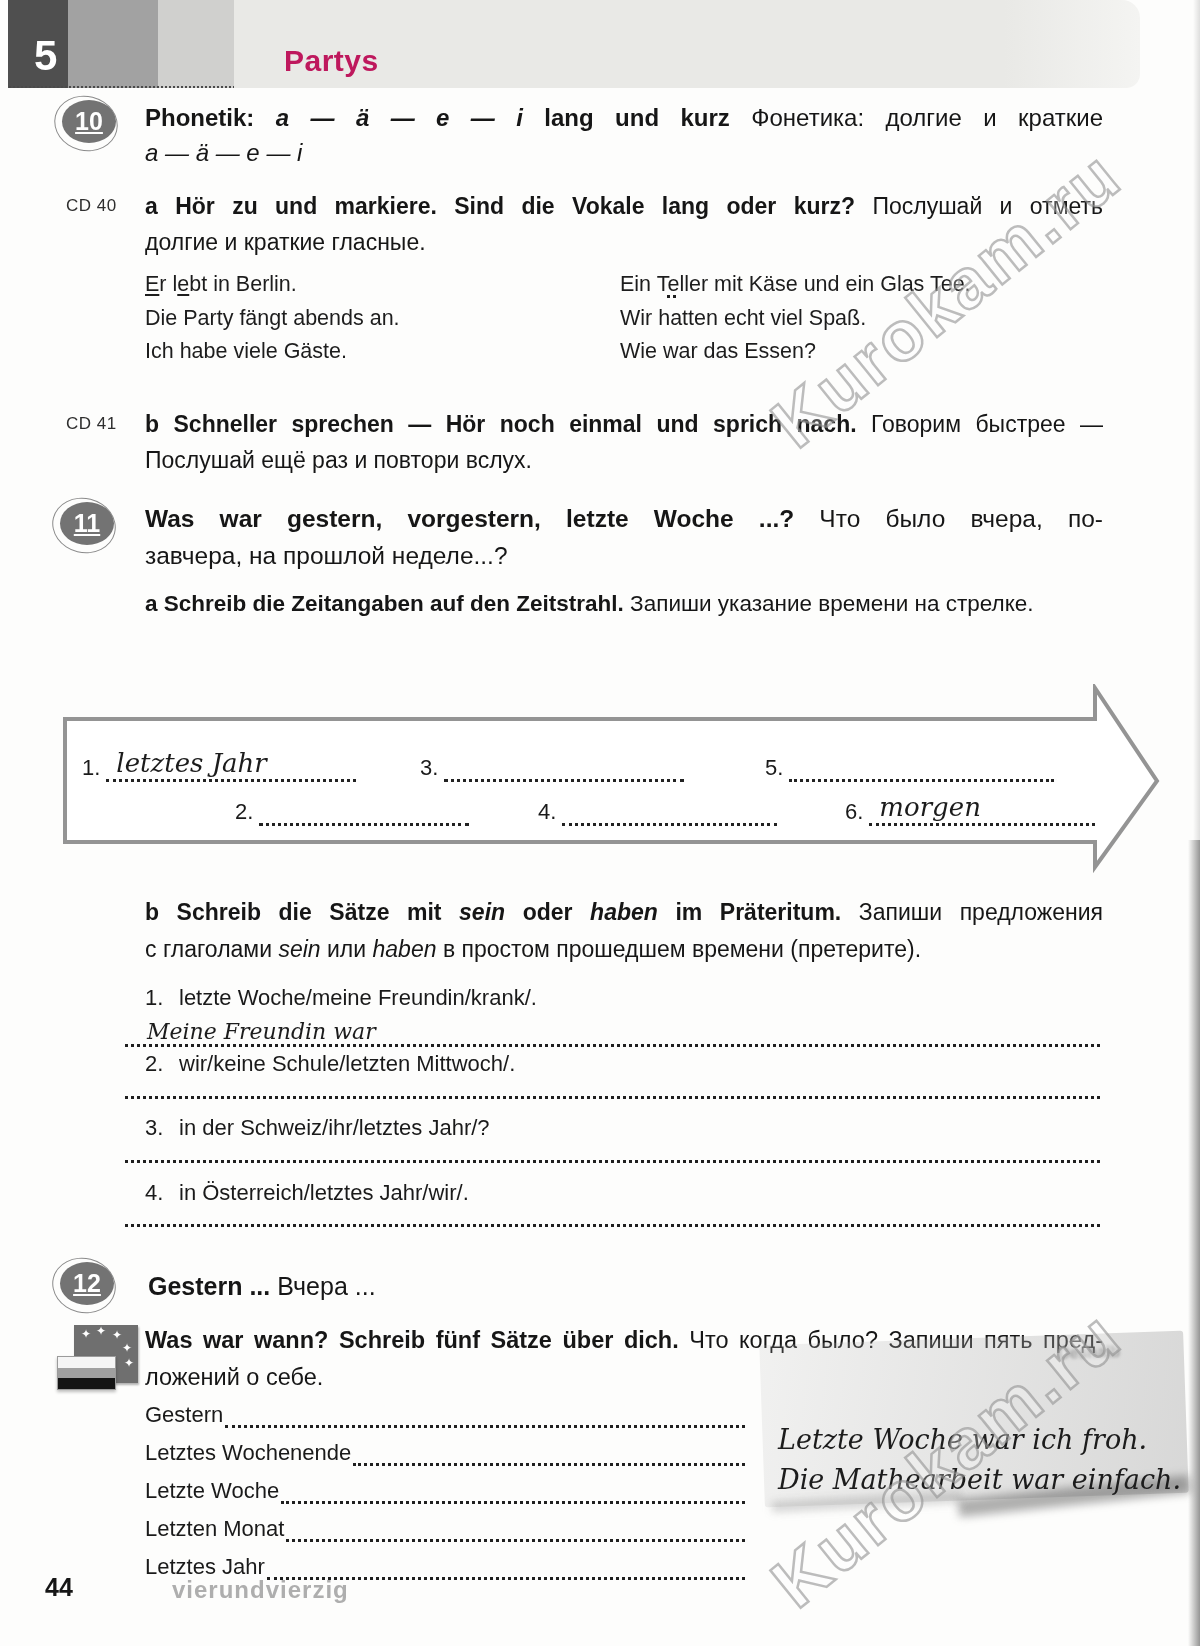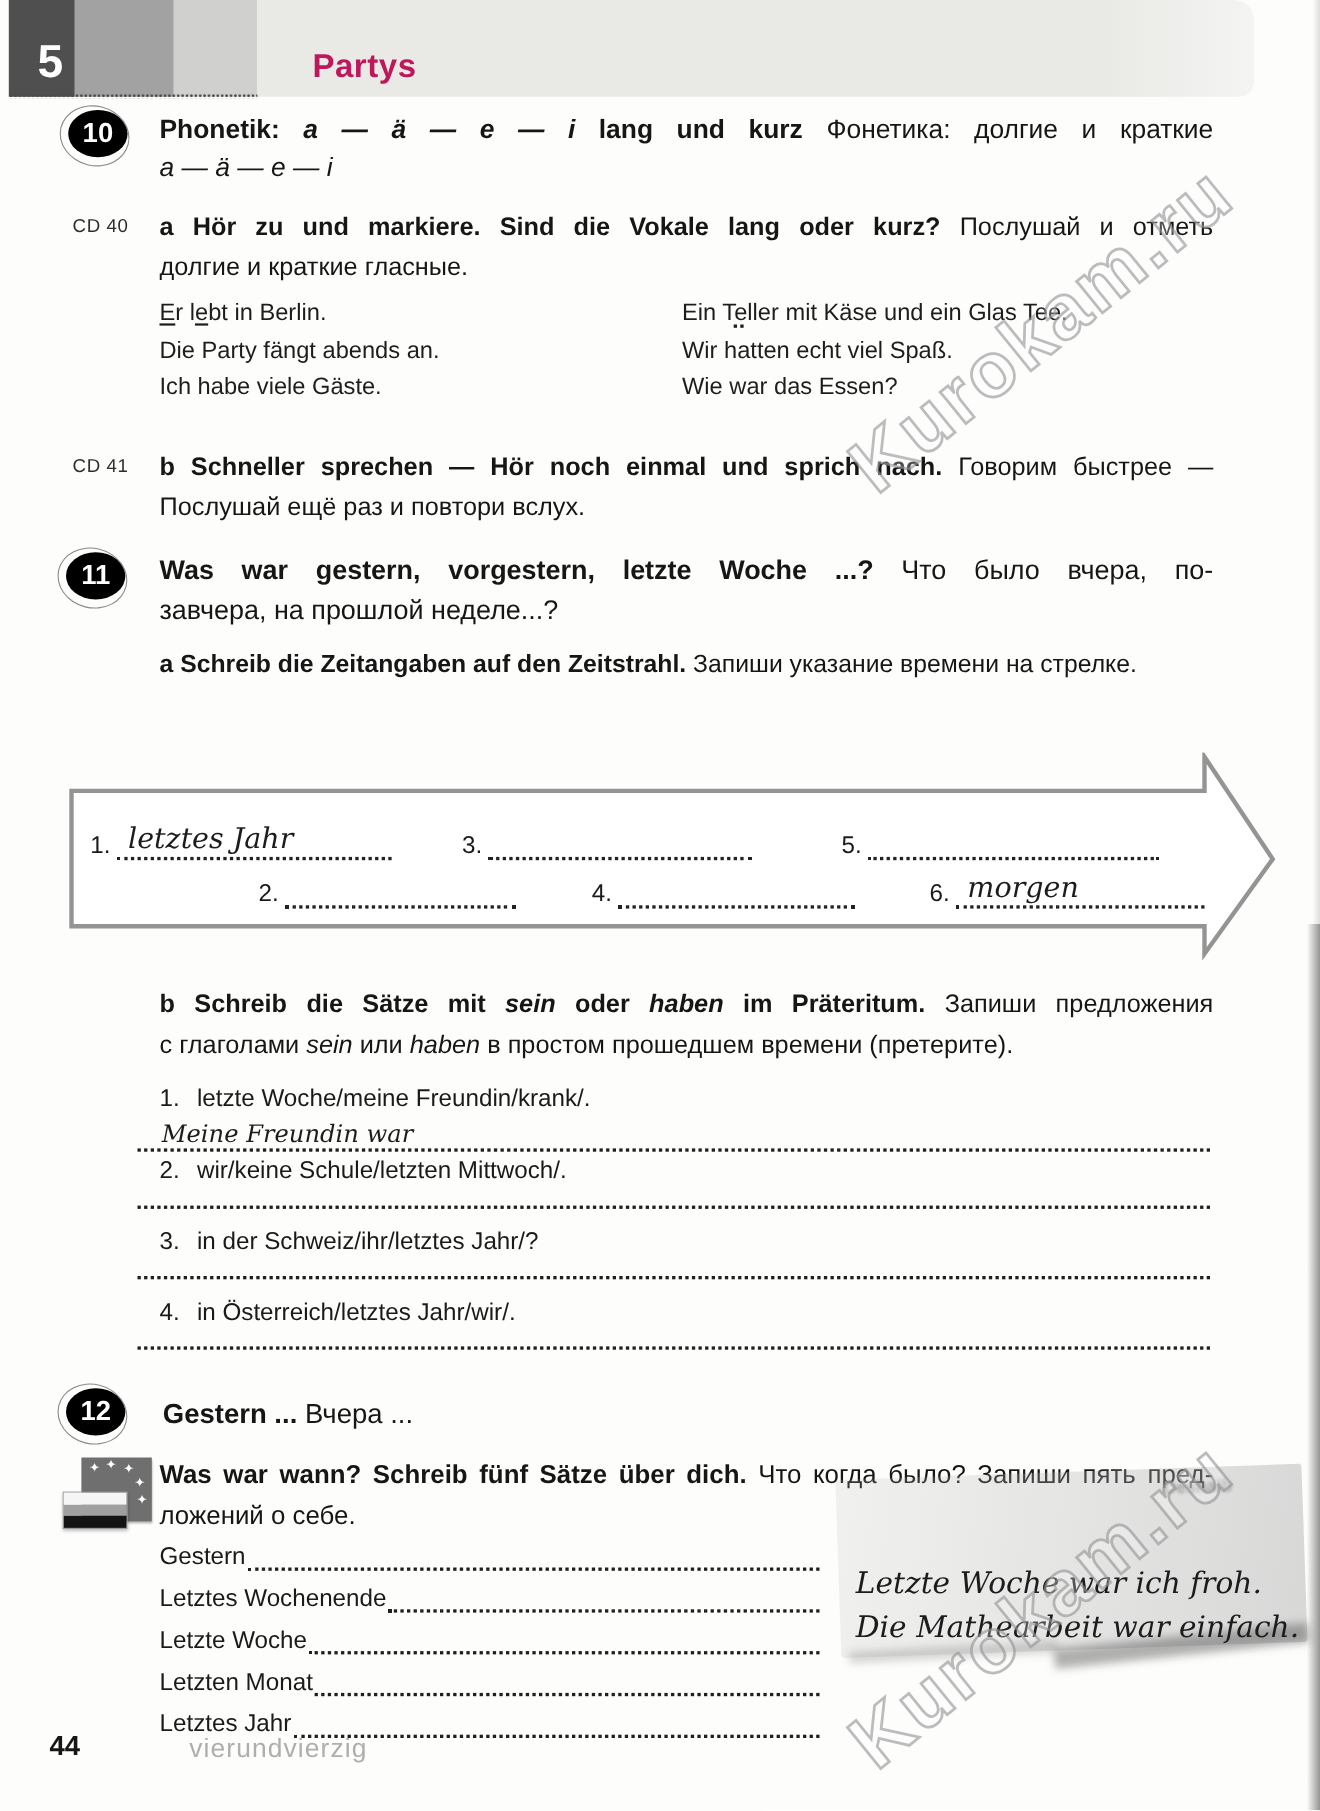--- a/index.html
+++ b/index.html
@@ -11,22 +11,22 @@
   .hdr-b1{position:absolute;left:8px;top:0;width:60px;height:88px;background:#4f4f4f;}
   .hdr-b2{position:absolute;left:68px;top:0;width:90px;height:88px;background:#a2a2a2;}
   .hdr-b3{position:absolute;left:158px;top:0;width:76px;height:88px;background:#d0d0ce;}
   .hdr-b4{position:absolute;left:234px;top:0;width:906px;height:88px;background:linear-gradient(to right,#e9e9e6 85%,#f4f4f2);border-radius:0 18px 14px 0;}
   .hdr-num{position:absolute;left:34px;top:32px;font-size:42px;font-weight:700;color:#fff;}
   .hdr-title{position:absolute;left:284px;top:44px;font-size:30px;font-weight:700;color:#be185d;letter-spacing:.5px;}
   .hdr-dots{position:absolute;left:8px;top:85px;width:226px;height:5px;
             background-image:radial-gradient(circle,#4a4a4a 1px,transparent 1.3px);background-size:4px 4px;}
 
   
-  .badge{position:absolute;width:54px;height:43px;background:#000000;border-radius:50%;
-         color:#fff;font-size:25px;font-weight:700;display:flex;align-items:center;justify-content:center;z-index:2;}
+  .badge{position:absolute;width:54px;height:43px;background:#737373;border-radius:50%;
+         color:#fff;font-size:25px;font-weight:700;display:flex;align-items:center;justify-content:center;z-index:2;text-decoration:underline;}
   .badge::after{content:'';position:absolute;left:-8px;top:-4px;right:-2px;bottom:-8px;
          border:1.5px solid #8a8a8a;border-radius:50%;transform:rotate(14deg);}
 
   
   .tblock{position:absolute;left:145px;width:958px;}
   .tl{display:block;}
   .just{text-align:justify;text-align-last:justify;}
   .h1line{font-size:24px;line-height:35px;font-weight:700;}
   .h1line .seg-r{font-weight:400;}
   .body-line{font-size:23px;line-height:36px;}
@@ -78,21 +78,21 @@
             filter:blur(4px);transform:rotate(-6deg);}
   .slip-sh2{position:absolute;left:772px;top:1497px;width:190px;height:10px;background:rgba(110,110,110,.3);
             filter:blur(4px);transform:rotate(-3deg);}
   .note-l1{position:absolute;left:778px;top:1424px;font-size:27px;}
   .note-l2{position:absolute;left:778px;top:1464px;font-size:27px;}
   .ghost{position:absolute;left:1058px;top:1344px;font-size:16px;font-weight:700;color:#8f8f8f;
          filter:blur(1.5px);opacity:.75;transform:rotate(-2deg);}
 
   
   .pgnum{position:absolute;left:45px;top:1573px;font-size:25px;font-weight:700;}
-  .pgword{position:absolute;left:172px;top:1576px;font-size:24px;font-weight:400;color:#aeaeae;letter-spacing:1px;}
+  .pgword{position:absolute;left:172px;top:1576px;font-size:24px;font-weight:700;color:#aeaeae;letter-spacing:1px;}
 
   
   .wm{position:absolute;white-space:nowrap;font-size:70px;font-weight:700;letter-spacing:3px;
       color:rgba(255,255,255,.25);-webkit-text-stroke:2.5px rgba(145,145,145,.6);
       transform:rotate(-39deg);transform-origin:0 50%;z-index:5;pointer-events:none;}
   .wm1{left:782px;top:392px;}
   .wm2{left:782px;top:1552px;}
 
   
   .edge-b{position:absolute;right:0;top:840px;width:12px;height:806px;

